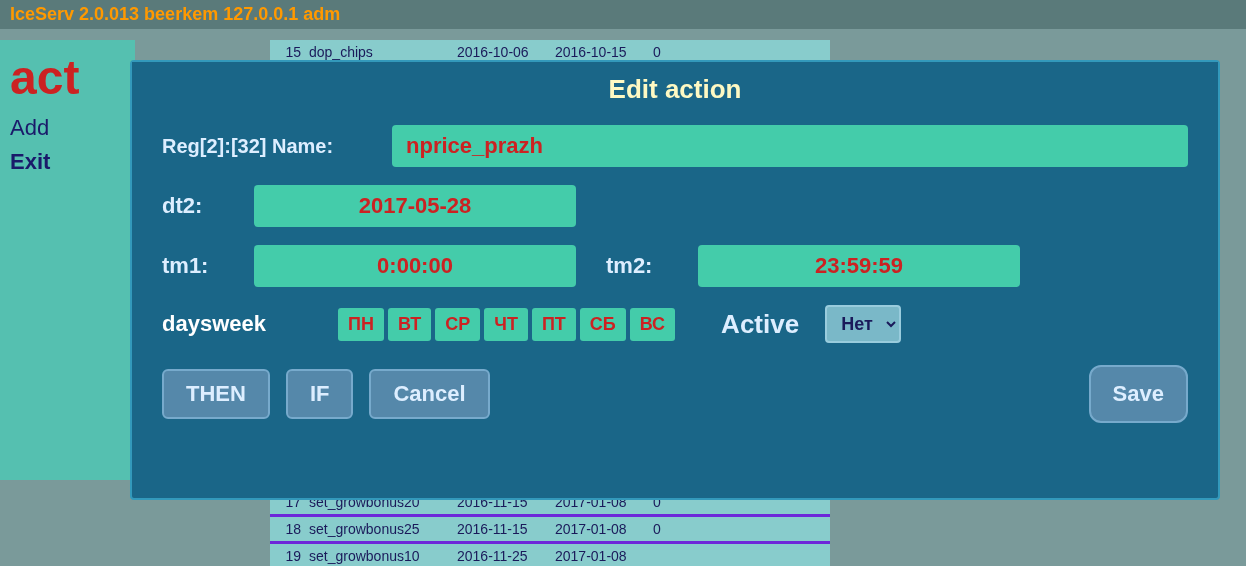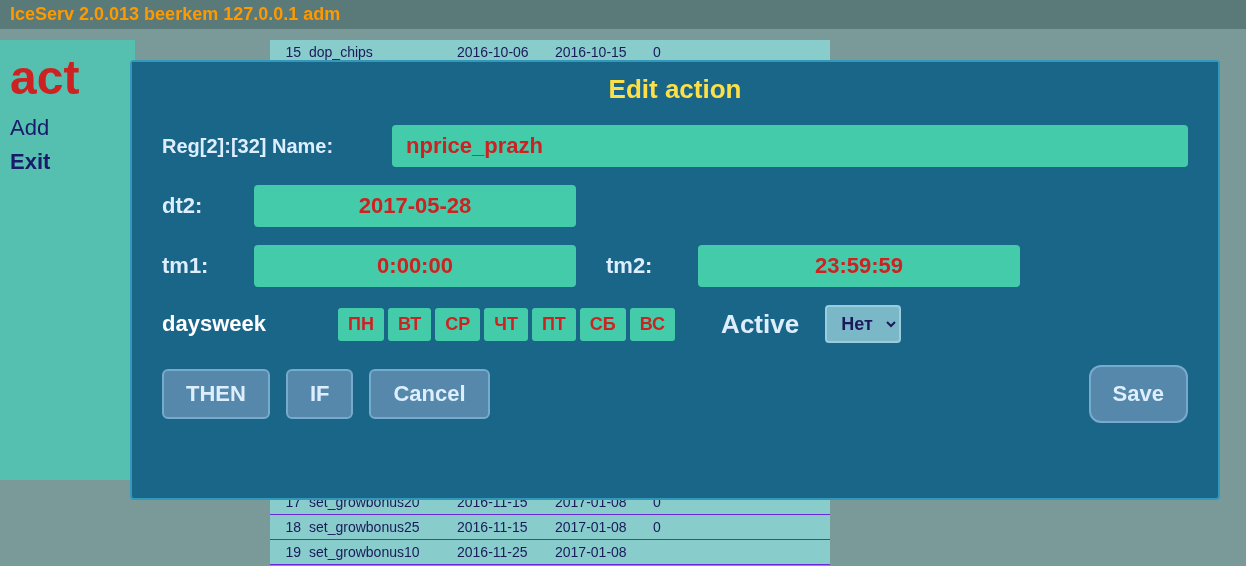--- a/index.html
+++ b/index.html
@@ -58,21 +58,21 @@
     .bg-table {
       position: absolute;
       top: 40px;
       left: 270px;
       width: 560px;
     }
 
     .bg-table-row {
       display: flex;
       background: #88cccc;
-      border-bottom: 1px solid #6d28d9;
+      border-bottom: 3px solid #6d28d9;
       padding: 4px 6px;
       font-size: 14px;
       color: #1a1a5a;
       align-items: center;
       gap: 8px;
     }
 
     .bg-table-row .num {
       min-width: 25px;
       text-align: right;
@@ -99,21 +99,21 @@
       height: 440px;
       background: #1a6688;
       border: 2px solid #3399bb;
       border-radius: 4px;
     }
 
     .modal-header {
       background: #1a6688;
       text-align: center;
       padding: 12px 0 10px;
-      color: #fde047;
+      color: #fef9c3;
       font-size: 26px;
       font-weight: bold;
     }
 
     .modal-body {
       padding: 10px 30px;
     }
 
     
     .name-row {

